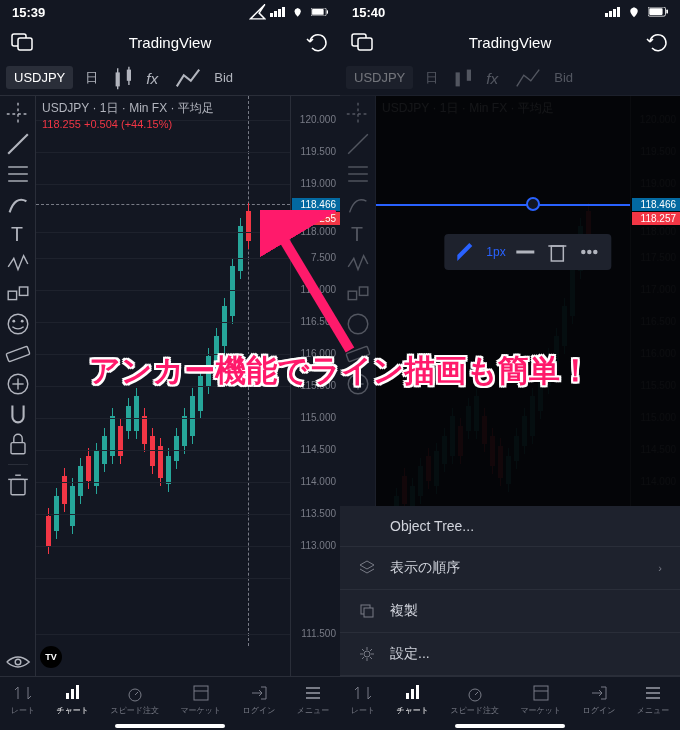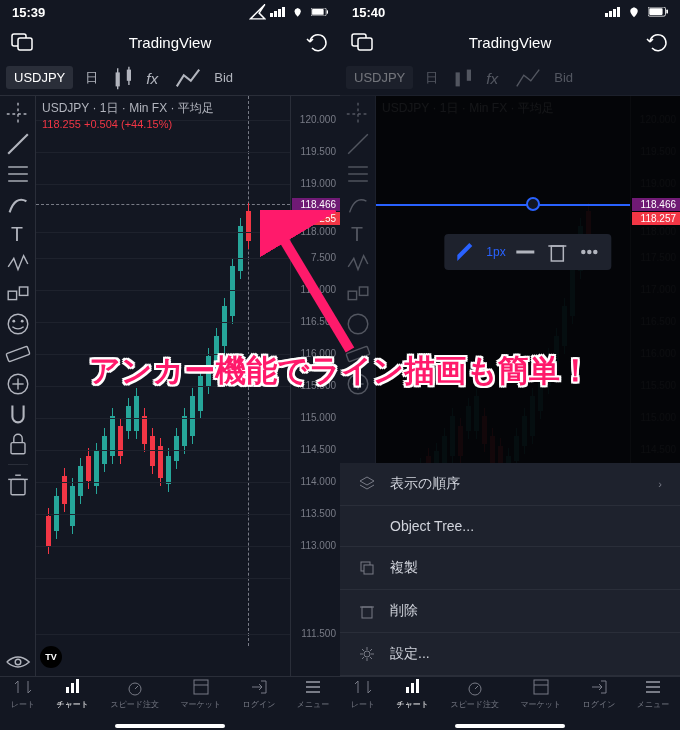--- a/index.html
+++ b/index.html
@@ -24,36 +24,36 @@
 .chart-main{flex:1;position:relative}
 .chart-info{position:absolute;top:4px;left:6px;font-size:12px;color:#b2b5be;z-index:2}
 .chart-info-2{position:absolute;top:22px;left:6px;font-size:11px;z-index:2}
 .ci-price{color:#f23645}
 .ci-diff{color:#f23645}
 .price-scale{position:absolute;right:0;top:0;width:50px;height:100%;border-left:1px solid #2a2e39}
 .price-tick{position:absolute;right:4px;font-size:10px;color:#787b86}
 .grid-line{position:absolute;left:0;right:50px;height:1px;background:#1e222d}
 .price-label{position:absolute;right:0;padding:1px 4px;font-size:10px;color:#fff;width:48px;text-align:right}
 .pl-current{background:#f23645}
-.pl-cross{background:#701a75}
+.pl-cross{background:#0369a1}
 .crosshair-h{position:absolute;left:0;right:50px;height:0;border-top:1px dashed #787b86}
 .crosshair-v{position:absolute;top:0;bottom:30px;width:0;border-left:1px dashed #787b86}
 .time-scale{position:absolute;bottom:0;left:36px;right:0;height:26px;border-top:1px solid #2a2e39;display:flex;align-items:center}
 .time-tick{position:absolute;font-size:10px;color:#787b86}
 .time-label{position:absolute;right:4px;bottom:4px;background:#4c525e;color:#fff;font-size:10px;padding:1px 6px}
 .candles{position:absolute;left:0;right:50px;top:0;bottom:26px}
 .candle{position:absolute;width:5px}
 .c-body{position:absolute;width:5px;left:0}
 .c-wick{position:absolute;width:1px;left:2px}
 .red{background:#f23645}
 .green{background:#26a69a}
 .tooltip{position:absolute;bottom:40px;left:40px;right:14px;background:#2962ff;color:#fff;padding:10px 12px;font-size:12px;border-radius:2px;display:flex;justify-content:space-between;align-items:center;outline:2px solid #ff1a6b}
 .tooltip-close{font-size:16px;cursor:pointer}
 .tv-logo{position:absolute;bottom:8px;left:4px;width:22px;height:22px;background:#000;border-radius:50%;color:#fff;font-size:9px;font-weight:bold;display:flex;align-items:center;justify-content:center}
-.bottom-nav{position:absolute;bottom:0;left:0;right:0;height:54px;background:#131722;border-top:1px solid #2a2e39;display:flex;justify-content:space-around;align-items:flex-start;padding-bottom:14px}
+.bottom-nav{position:absolute;bottom:0;left:0;right:0;height:54px;background:#131722;border-top:1px solid #2a2e39;display:flex;justify-content:space-around;align-items:flex-end;padding-bottom:14px}
 .nav-item{display:flex;flex-direction:column;align-items:center;gap:2px;color:#787b86;font-size:8px}
 .nav-item.active{color:#fff}
 .nav-icon{width:20px;height:20px}
 .home-indicator{position:absolute;bottom:2px;left:50%;transform:translateX(-50%);width:110px;height:4px;background:#fff;border-radius:2px}
 .arrow{position:absolute;z-index:10}
 .overlay-text{position:absolute;top:350px;left:0;width:680px;text-align:center;font-size:31px;font-weight:bold;color:#ff1a6b;text-shadow:-2px -2px 0 #fff,2px -2px 0 #fff,-2px 2px 0 #fff,2px 2px 0 #fff,-2px 0 0 #fff,2px 0 0 #fff,0 -2px 0 #fff,0 2px 0 #fff;z-index:20;pointer-events:none}
 .dim{position:absolute;inset:0;background:rgba(0,0,0,0.75);z-index:5;pointer-events:none}
 .edit-toolbar{position:absolute;top:138px;left:50%;transform:translateX(-50%);background:#1e222d;border-radius:4px;display:flex;align-items:center;gap:8px;padding:6px 10px;z-index:6}
 .edit-btn{width:24px;height:24px;display:flex;align-items:center;justify-content:center;color:#b2b5be;font-size:13px}
 .edit-px{color:#2962ff;font-size:12px}
@@ -689,49 +689,40 @@
           <div class="price-tick" style="top: 252px; opacity: 0.3;">116.000</div>
           <div class="price-tick" style="top: 284px; opacity: 0.3;">115.500</div>
           <div class="price-tick" style="top: 316px; opacity: 0.3;">115.000</div>
           <div class="price-tick" style="top: 348px; opacity: 0.3;">114.500</div>
           <div class="price-tick" style="top: 380px; opacity: 0.3;">114.000</div>
           <div class="price-tick" style="top: 412px; opacity: 0.3;">113.500</div>
           <div class="price-tick" style="top: 444px; opacity: 0.3;">113.000</div>
         </div>
   </div>
   <div class="context-menu">
-    <div class="menu-item">
-      <div class="menu-icon">
-            <svg viewBox="0 0 18 18">
-              <path d="M2 6 L9 2 L16 6 L9 10 Z M2 10 L9 14 L16 10" fill="none" stroke="#787b86"></path>
-            </svg>
-          </div>
-      <span>表示の順序</span>
-          <span class="menu-chevron">›</span>
-    </div>
     <div class="menu-item" style="padding-left:50px">
       <span>Object Tree...</span>
     </div>
     <div class="menu-item">
       <div class="menu-icon">
             <svg viewBox="0 0 18 18">
-              <rect x="3" y="3" width="9" height="9" fill="none" stroke="#787b86"></rect>
-              <rect x="6" y="6" width="9" height="9" fill="#1e222d" stroke="#787b86"></rect>
-            </svg>
-          </div>
-      <span>複製</span>
+              <path d="M2 6 L9 2 L16 6 L9 10 Z M2 10 L9 14 L16 10" fill="none" stroke="#787b86"></path>
+            </svg>
+          </div>
+      <span>表示の順序</span>
+          <span class="menu-chevron">›</span>
     </div>
     <div class="menu-item">
       <div class="menu-icon">
             <svg viewBox="0 0 18 18">
-              <rect x="4" y="5" width="10" height="11" fill="none" stroke="#787b86"></rect>
-              <line x1="2" y1="5" x2="16" y2="5" stroke="#787b86"></line>
-            </svg>
-          </div>
-      <span>削除</span>
+              <rect x="3" y="3" width="9" height="9" fill="none" stroke="#787b86"></rect>
+              <rect x="6" y="6" width="9" height="9" fill="#1e222d" stroke="#787b86"></rect>
+            </svg>
+          </div>
+      <span>複製</span>
     </div>
     <div class="menu-item">
       <div class="menu-icon">
             <svg viewBox="0 0 18 18">
               <circle cx="9" cy="9" r="3" fill="none" stroke="#787b86"></circle>
               <path d="M9 2 v3 M9 13 v3 M2 9 h3 M13 9 h3 M4 4 l2 2 M12 12 l2 2 M14 4 l-2 2 M6 12 l-2 2" stroke="#787b86"></path>
             </svg>
           </div>
       <span>設定...</span>
     </div>

